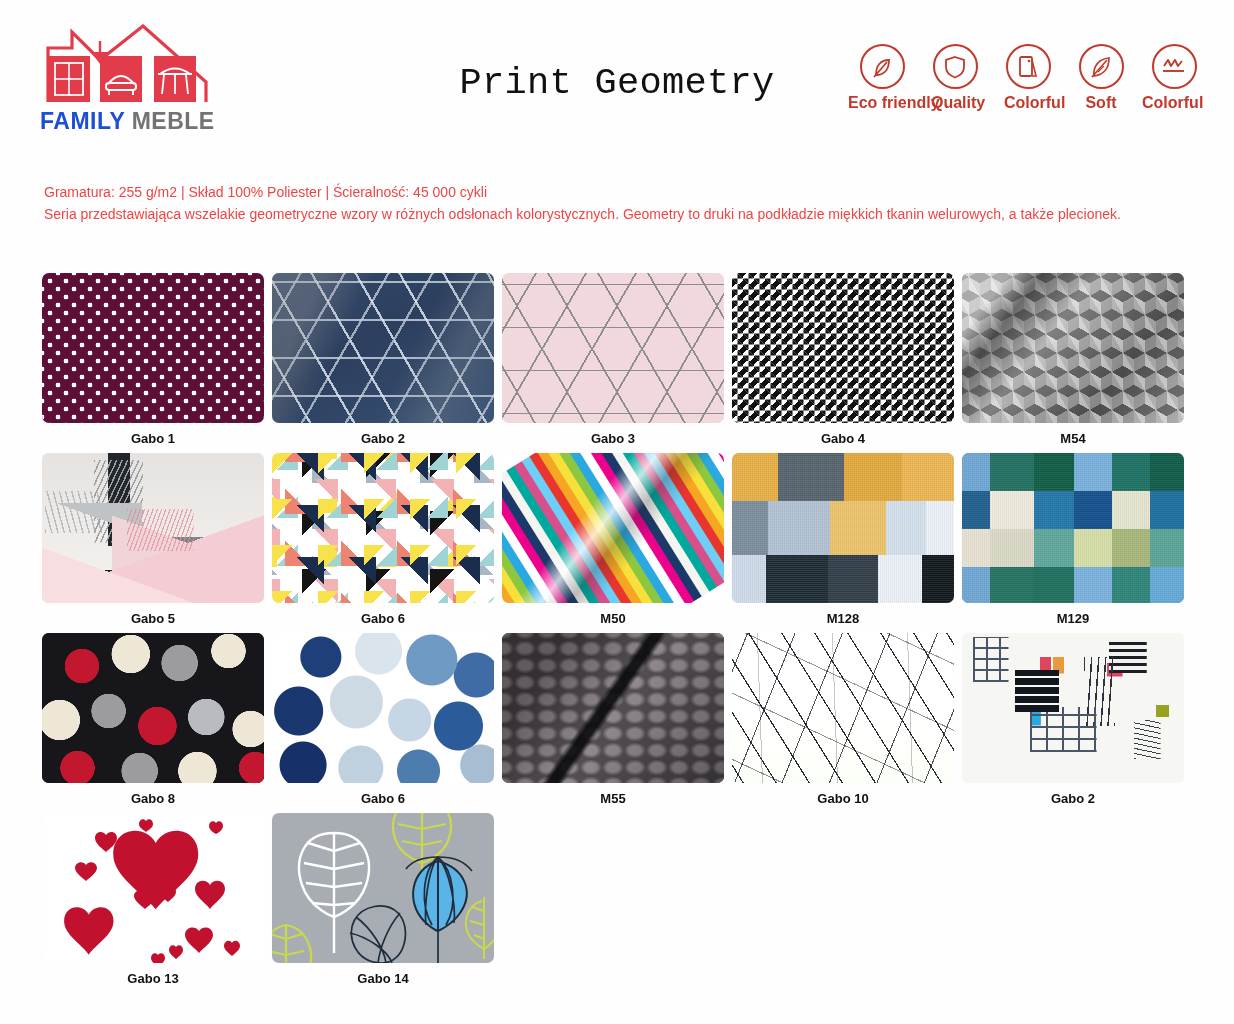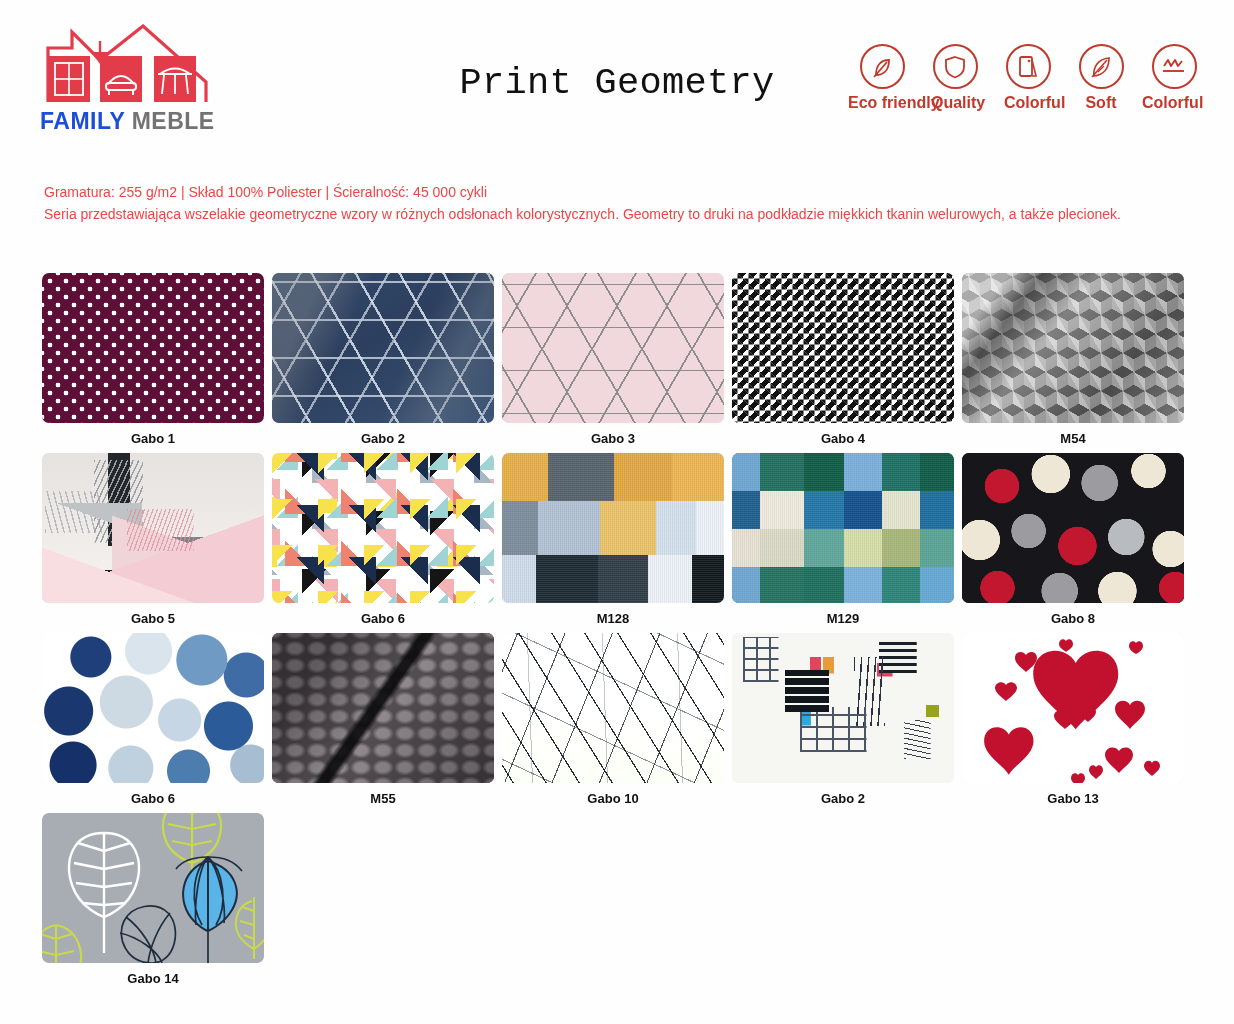--- a/index.html
+++ b/index.html
@@ -565,20 +565,26 @@
     </div>
 
     <div class="cell">
       <div class="swatch">
           <div class="swatch-inner p-gabo6"></div>
         </div>
       <div class="cell-label">Gabo 6</div>
     </div>
 
 
+    <div class="cell">
+      <div class="swatch">
+          <div class="swatch-inner p-m50"></div>
+        </div>
+      <div class="cell-label">M50</div>
+    </div>
 
 
     <div class="cell">
       <div class="swatch">
           <div class="swatch-inner p-m128"></div>
         </div>
       <div class="cell-label">M128</div>
     </div>
 
     <div class="cell">

